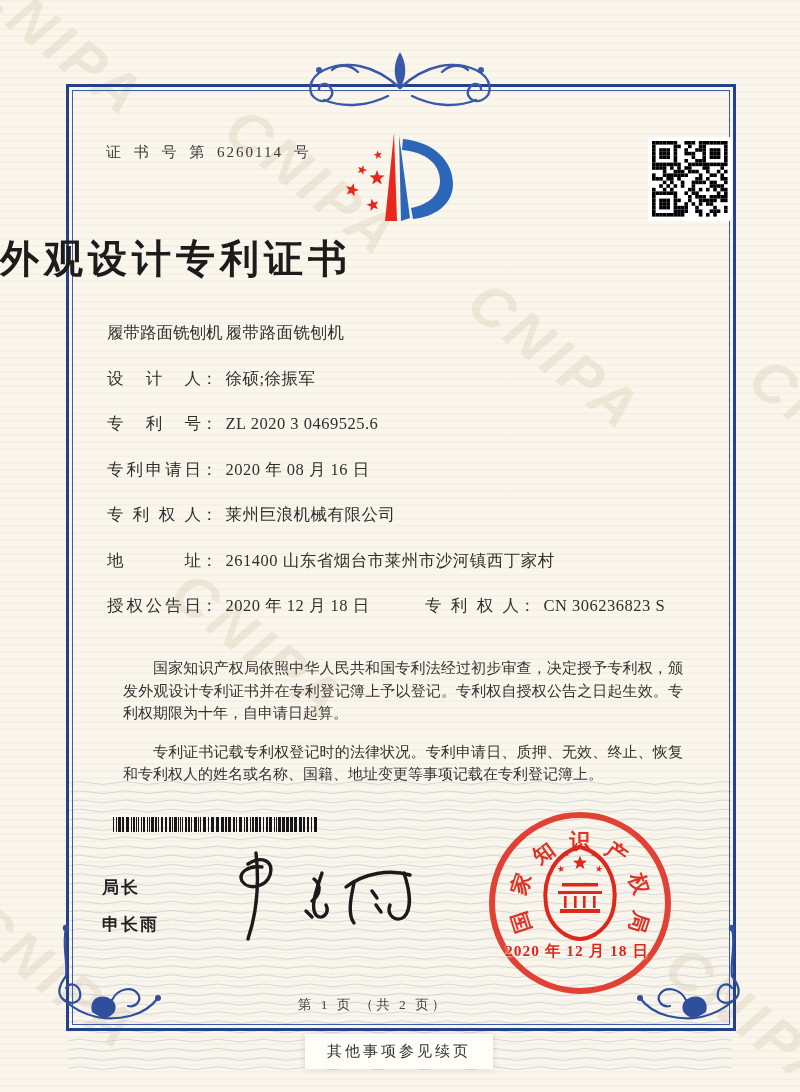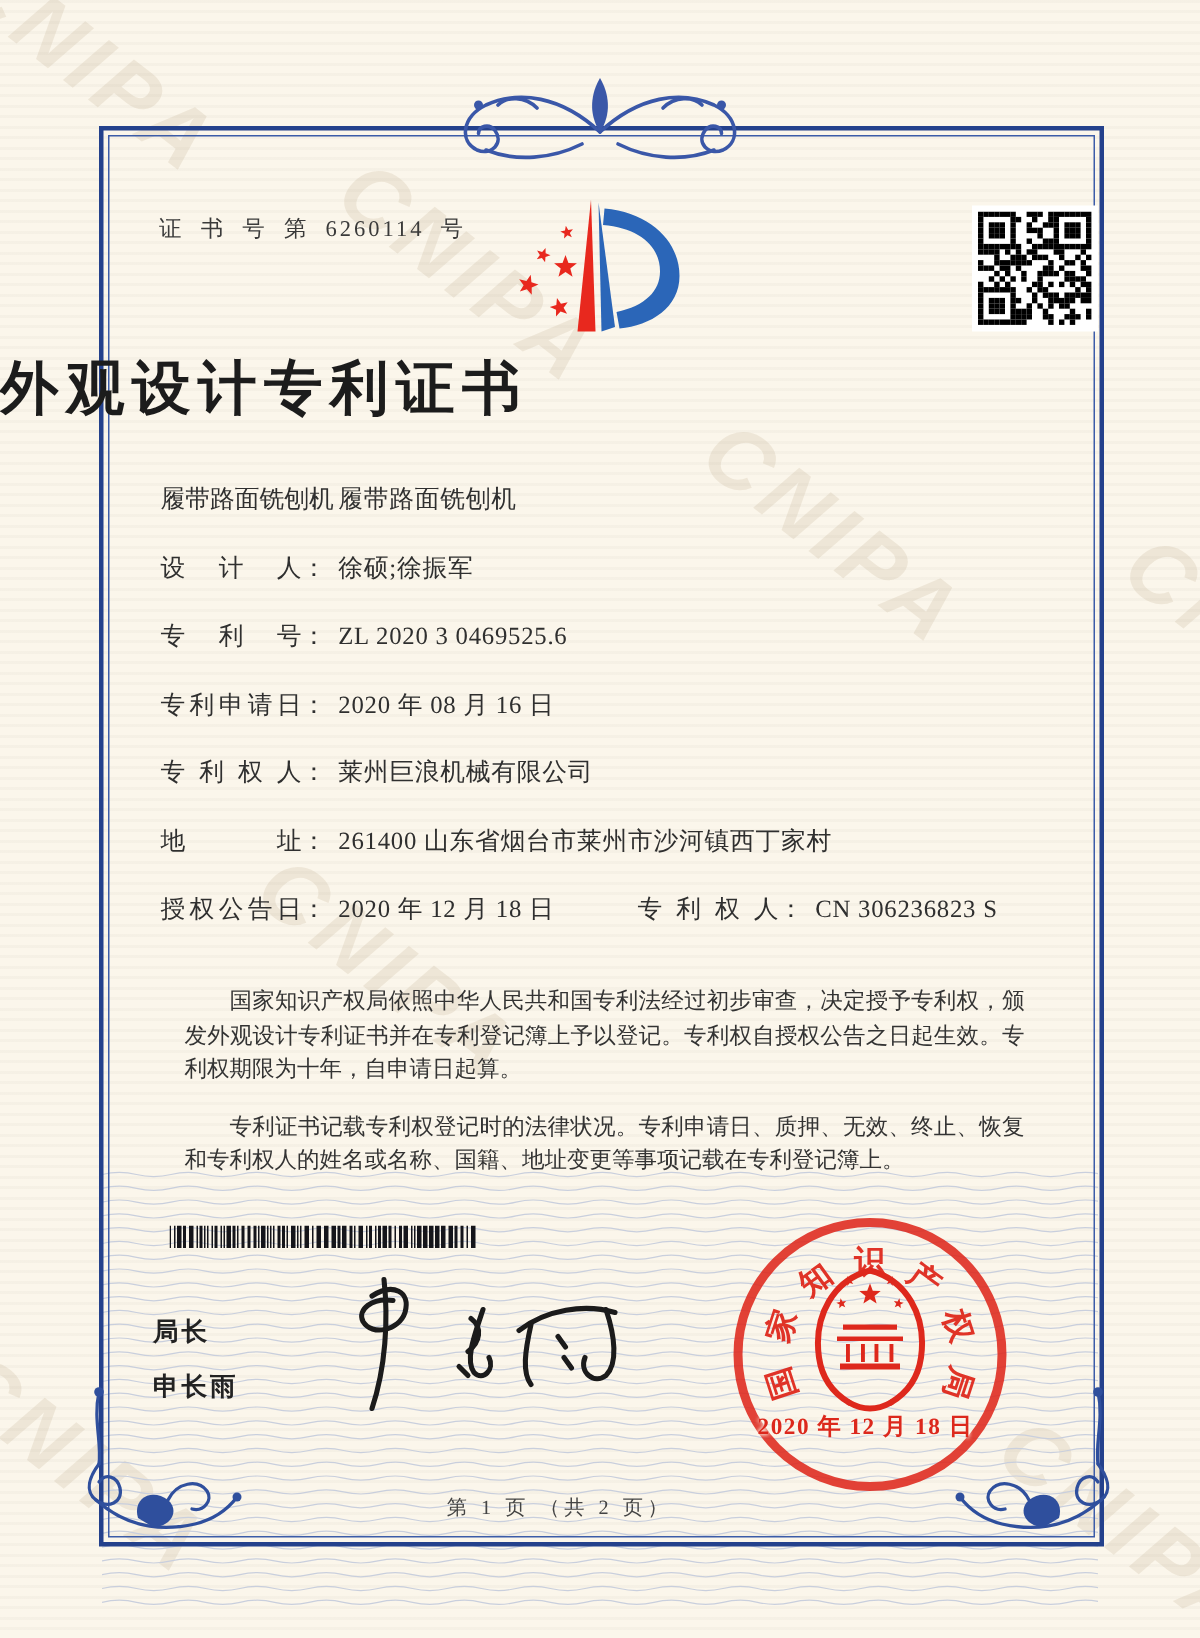--- a/index.html
+++ b/index.html
@@ -513,14 +513,15 @@
       <span class="seal-char" style="transform: rotate(-72deg) translateY(-62px);">家</span>
       <span class="seal-char" style="transform: rotate(-36deg) translateY(-62px);">知</span>
       <span class="seal-char" style="transform: rotate(0deg) translateY(-62px);">识</span>
       <span class="seal-char" style="transform: rotate(36deg) translateY(-62px);">产</span>
       <span class="seal-char" style="transform: rotate(72deg) translateY(-62px);">权</span>
       <span class="seal-char" style="transform: rotate(108deg) translateY(-62px);">局</span>
     </div>
   <div class="seal-date">2020 年 12 月 18 日</div>
 
   <div class="page-num">第 1 页 （共 2 页）</div>
+  <div class="note-box">其他事项参见续页</div>
 
 </div>
 
 </body></html>

